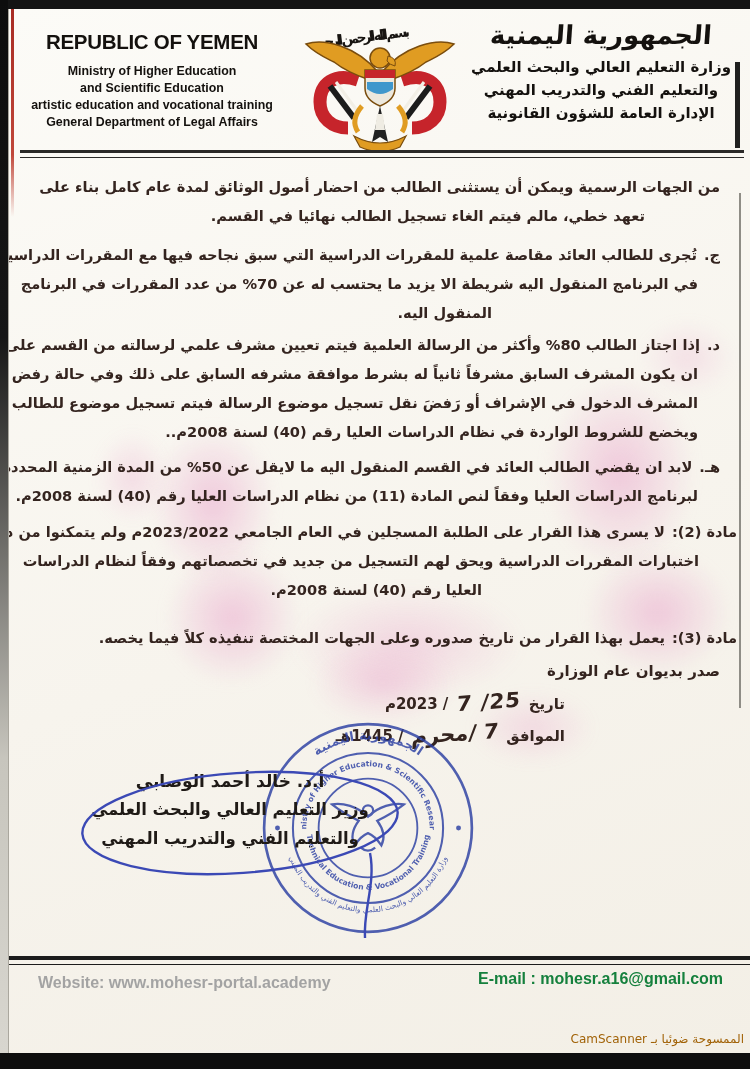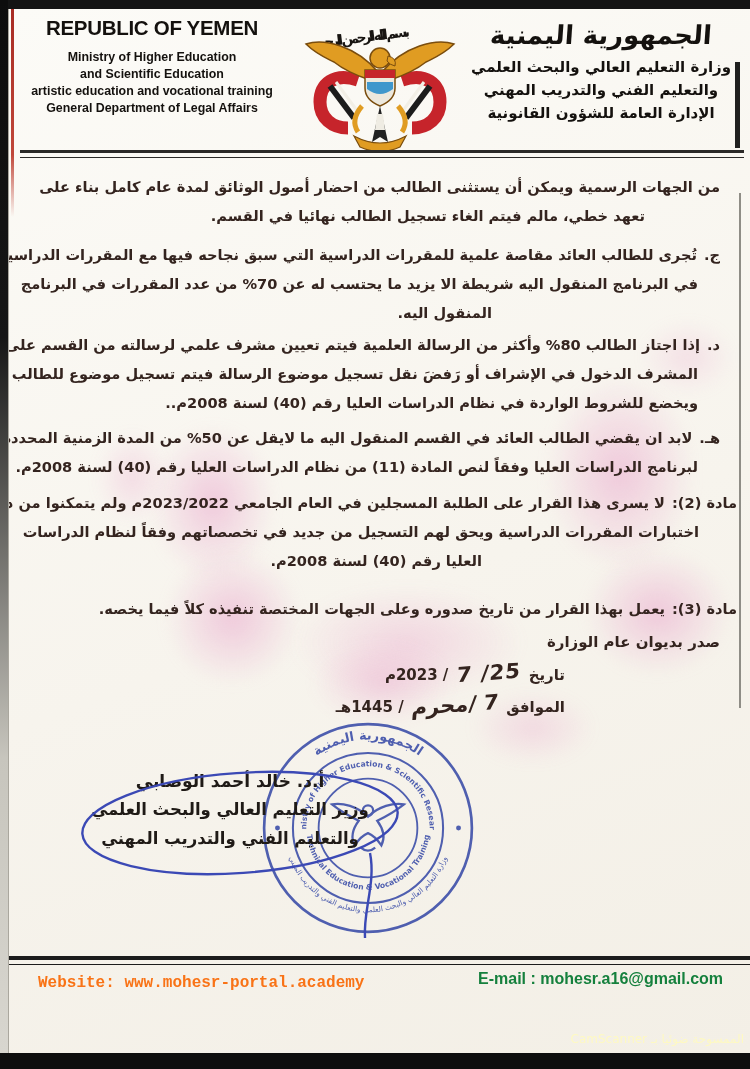--- a/index.html
+++ b/index.html
@@ -23,21 +23,21 @@
   .pb1{left:150px;top:425px;width:125px;height:155px;}
   .pb2{left:165px;top:550px;width:135px;height:135px;}
   .pb3{left:545px;top:375px;width:150px;height:195px;}
   .pb4{left:585px;top:550px;width:145px;height:125px;}
   .pb5{left:290px;top:585px;width:235px;height:115px;opacity:.7;}
   .pb6{left:95px;top:430px;width:75px;height:95px;opacity:.6;}
   .pb7{left:310px;top:640px;width:145px;height:85px;opacity:.8;}
   .pb8{left:470px;top:690px;width:125px;height:75px;opacity:.6;}
   .pb9{left:640px;top:320px;width:95px;height:75px;opacity:.5;}
   
-  .hdr-en{position:absolute;left:28px;top:16px;width:248px;text-align:center;z-index:2;color:#14110e;}
+  .hdr-en{position:absolute;left:28px;top:30px;width:248px;text-align:center;z-index:2;color:#14110e;}
   .hdr-en-title{font-family:"Liberation Sans",sans-serif;font-size:20.5px;font-weight:bold;letter-spacing:-.3px;margin-bottom:9px;}
   .hdr-en-line{font-family:"Liberation Sans",sans-serif;font-size:12.4px;font-weight:bold;line-height:17px;}
   .hdr-ar{position:absolute;left:462px;top:20px;width:278px;text-align:center;direction:rtl;z-index:2;color:#14110e;}
   .hdr-ar-title{font-size:26px;font-weight:bold;transform:skewX(-4deg);margin-bottom:6px;}
   .hdr-ar-line{font-size:15px;font-weight:bold;line-height:23px;}
   .emblem{position:absolute;left:296px;top:8px;width:168px;height:148px;z-index:2;}
   .rule{position:absolute;left:20px;top:150px;width:724px;height:4px;border-top:3.5px solid #2b2a28;border-bottom:1.5px solid #2b2a28;z-index:2;}
   
   .btxt{position:absolute;left:60px;right:30px;top:172px;direction:rtl;text-align:right;z-index:2;color:#34241f;}
   .line{white-space:nowrap;height:29px;line-height:29px;font-size:14.6px;font-weight:bold;}
@@ -54,23 +54,23 @@
   .dline{height:32px;line-height:32px;font-size:15px;font-weight:bold;white-space:nowrap;}
   .hand{display:inline-block;font-size:21px;font-weight:600;transform:skewX(-8deg) rotate(-4deg);letter-spacing:1px;padding:0 3px;}
   
   .sig-block{position:absolute;left:85px;top:768px;width:290px;text-align:center;direction:rtl;z-index:4;color:#1f1a16;}
   .sig-name{font-size:17px;font-weight:bold;line-height:27px;white-space:nowrap;}
   .sig-title{font-size:16.5px;font-weight:bold;line-height:29px;white-space:nowrap;}
   .stamp{position:absolute;left:260px;top:720px;width:216px;height:216px;z-index:3;opacity:.82;}
   .sig-flourish{position:absolute;left:75px;top:758px;width:340px;height:190px;z-index:5;}
   
   .frule{position:absolute;left:8px;right:0;top:956px;height:4px;border-top:4px solid #1c1c1c;border-bottom:1.5px solid #1c1c1c;z-index:2;}
-  .fweb{position:absolute;left:38px;top:974px;font-family:Liberation Mono, monospace;font-size:16px;font-weight:bold;color:#f97316;z-index:2;}
+  .fweb{position:absolute;left:38px;top:974px;font-family:Liberation Sans, sans-serif;font-size:16px;font-weight:bold;color:#a3a3a3;z-index:2;}
   .fmail{position:absolute;left:478px;top:970px;font-family:"Liberation Sans",sans-serif;font-size:16px;font-weight:bold;color:#15803d;z-index:2;}
-  .cam{position:absolute;right:6px;top:1032px;direction:rtl;font-size:12px;color:#fef9c3;z-index:2;}
+  .cam{position:absolute;right:6px;top:1032px;direction:rtl;font-size:12px;color:#a16207;z-index:2;}
 </style>
 </head>
 <body>
 
 <div class="scan">
   <div class="page"></div>
 
   <div class="pb pb1"></div>
   <div class="pb pb2"></div>
   <div class="pb pb3"></div>
@@ -132,20 +132,21 @@
       <div class="line l0">من الجهات الرسمية ويمكن أن يستثنى الطالب من احضار أصول الوثائق لمدة عام كامل بناء على</div>
       <div class="line l1">تعهد خطي، مالم فيتم الغاء تسجيل الطالب نهائيا في القسم.</div>
     </div>
     <div class="para p1 mt10">
       <div class="line l0"><span class="marker">ج.</span><span>تُجرى للطالب العائد مقاصة علمية للمقررات الدراسية التي سبق نجاحه فيها مع المقررات الدراسية</span></div>
       <div class="line ind1">في البرنامج المنقول اليه شريطة الا يزيد ما يحتسب له عن 70% من عدد المقررات في البرنامج</div>
       <div class="line l2">المنقول اليه.</div>
     </div>
     <div class="para p2 mt3">
       <div class="line l0"><span class="marker">د.</span><span>إذا اجتاز الطالب 80% وأكثر من الرسالة العلمية فيتم تعيين مشرف علمي لرسالته من القسم على</span></div>
+      <div class="line ind1">ان يكون المشرف السابق مشرفاً ثانياً له بشرط موافقة مشرفه السابق على ذلك وفي حالة رفض</div>
       <div class="line ind1">المشرف الدخول في الإشراف أو رَفضَ نقل تسجيل موضوع الرسالة فيتم تسجيل موضوع للطالب</div>
       <div class="line ind1">ويخضع للشروط الواردة في نظام الدراسات العليا رقم (40) لسنة 2008م..</div>
     </div>
     <div class="para p3 mt6">
       <div class="line l0"><span class="marker">هـ.</span><span>لابد ان يقضي الطالب العائد في القسم المنقول اليه ما لايقل عن 50% من المدة الزمنية المحددة</span></div>
       <div class="line ind1">لبرنامج الدراسات العليا وفقاً لنص المادة (11) من نظام الدراسات العليا رقم (40) لسنة 2008م.</div>
     </div>
     <div class="para p4 mada mt7">
       <div class="line l0"><span class="marker">مادة (2):</span><span>لا يسرى هذا القرار على الطلبة المسجلين في العام الجامعي 2023/2022م ولم يتمكنوا من دخول</span></div>
       <div class="line l1">اختبارات المقررات الدراسية ويحق لهم التسجيل من جديد في تخصصاتهم وفقاً لنظام الدراسات</div>

